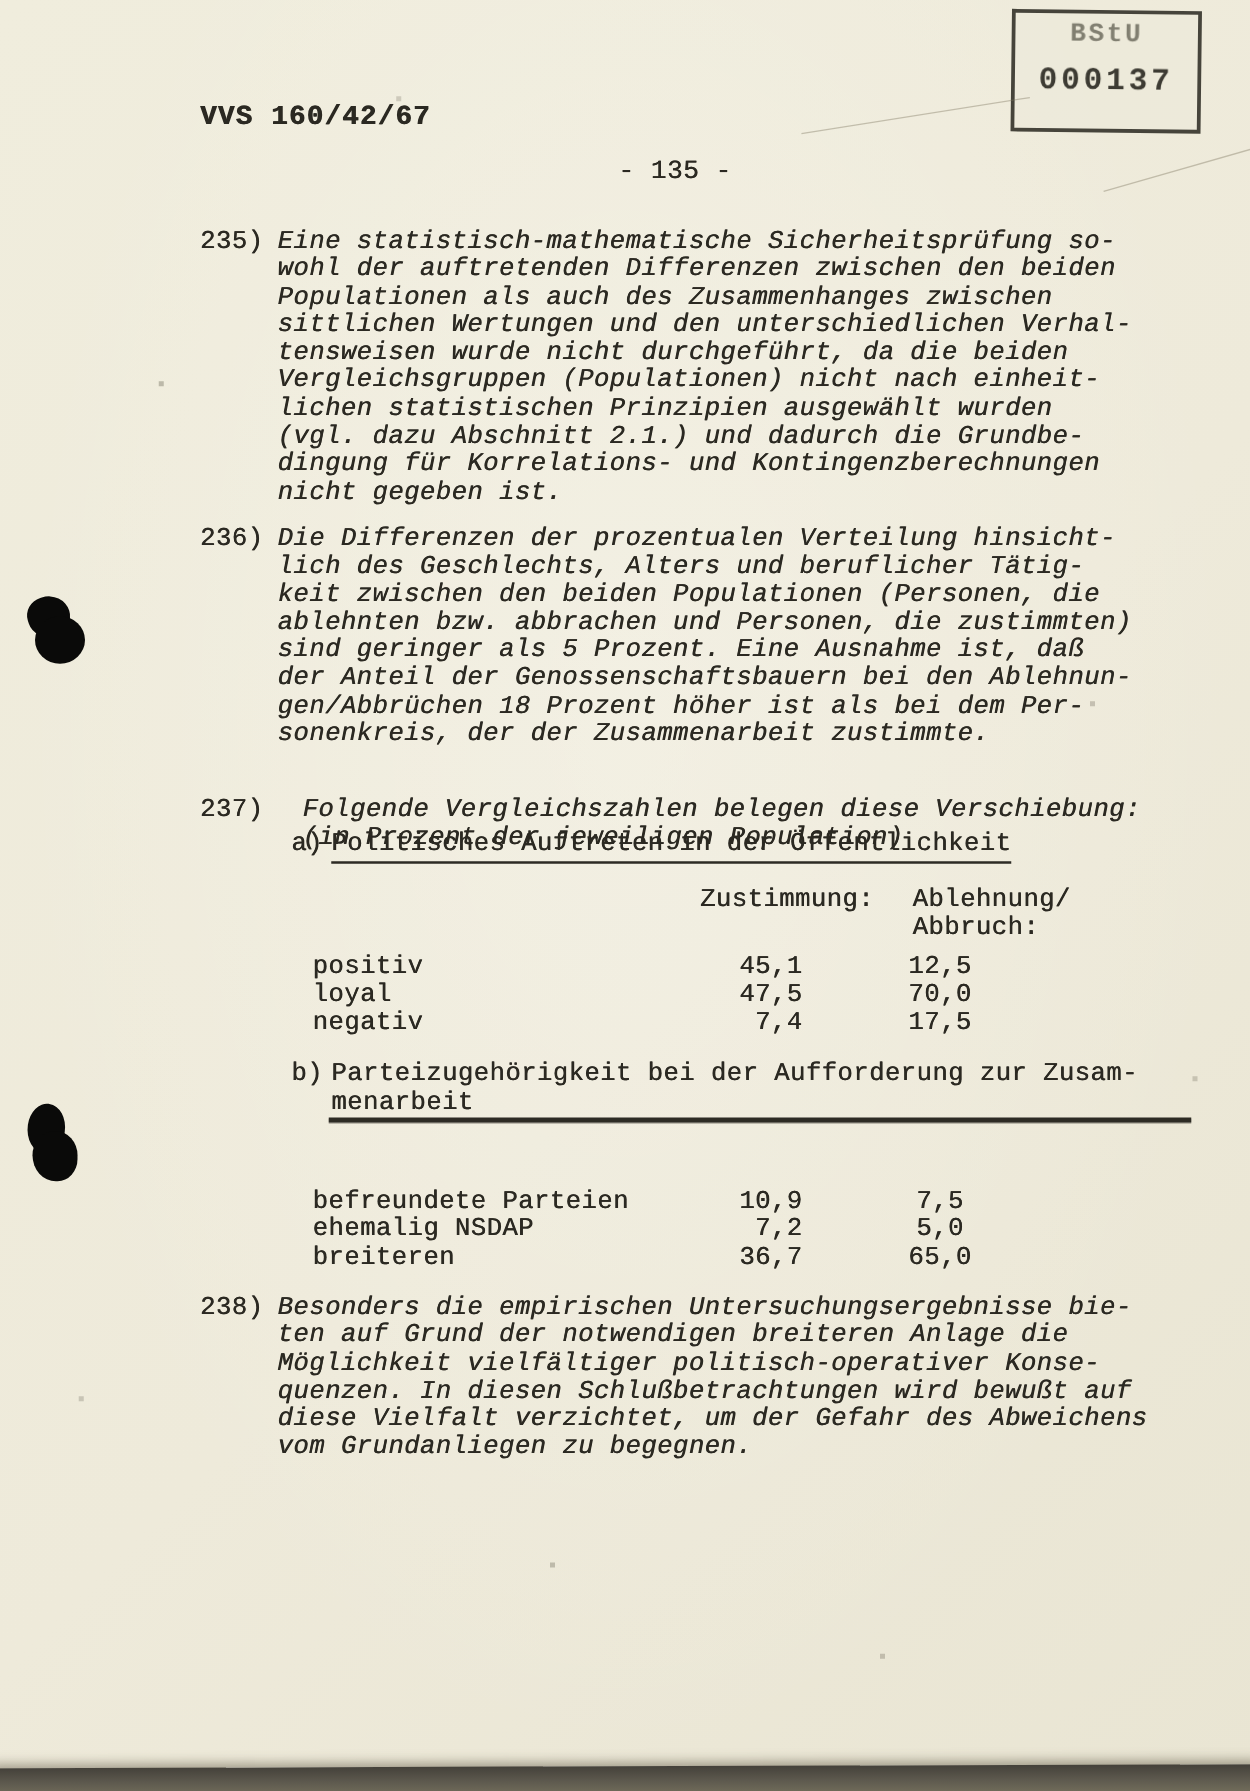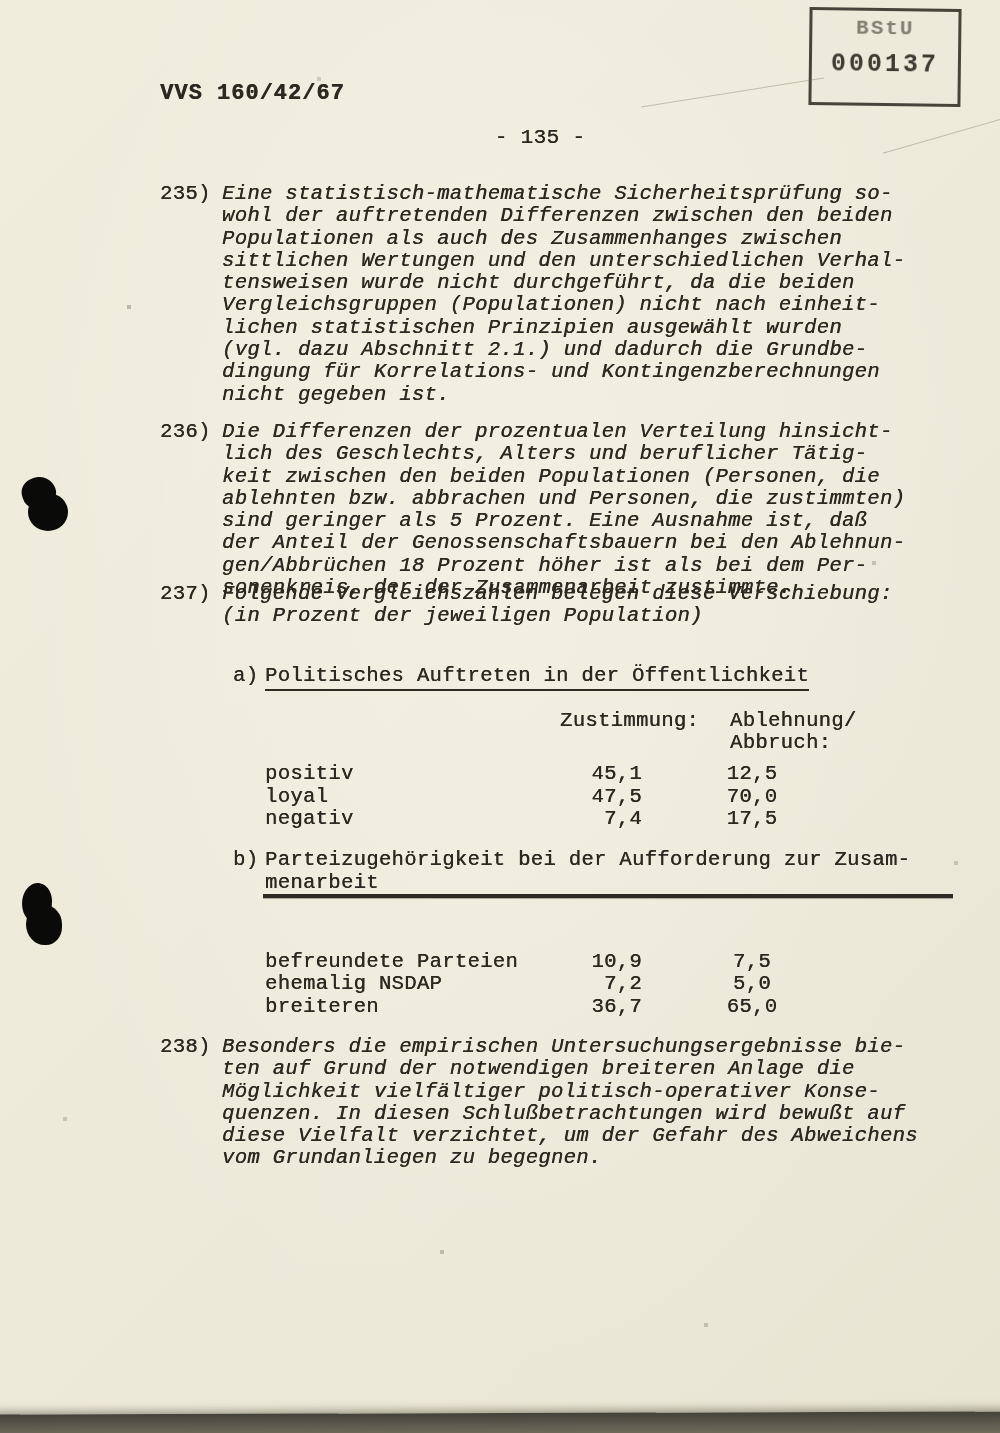--- a/index.html
+++ b/index.html
@@ -58,21 +58,21 @@
   .subheading2{white-space:pre-line;}
   .b-rule{
     position:absolute;left:263px;top:894px;width:690px;height:3.5px;
     background:#2d2b24;
     box-shadow:0 1px 0 rgba(45,43,36,0.35);
   }
   .t-header{position:absolute;left:160px;width:800px;}
   .th1{position:absolute;left:400px;top:0;}
   .th2{position:absolute;left:570px;top:0;white-space:pre-line;}
   .trow{position:absolute;left:160px;width:800px;height:22.3px;}
-  .tlabel{position:absolute;left:105px;}
+  .tlabel{position:absolute;left:90px;}
   .tv1{position:absolute;left:382px;width:100px;text-align:right;}
   .tv2{position:absolute;left:542px;width:100px;text-align:center;}
   .blot{position:absolute;}
   .blot span{position:absolute;background:#0a0a09;display:block;}
   .blot1-a{left:0;top:0;width:34px;height:32px;border-radius:46% 54% 50% 50%;transform:rotate(-18deg);}
   .blot1-b{left:6px;top:16px;width:40px;height:38px;border-radius:50%;}
   .blot2-a{left:0;top:0;width:30px;height:40px;border-radius:48% 52% 46% 54%;transform:rotate(8deg);}
   .blot2-b{left:4px;top:22px;width:36px;height:40px;border-radius:50% 50% 46% 54%;}
   .specks{
     position:absolute;left:0;top:0;width:2px;height:2px;background:transparent;
@@ -126,21 +126,21 @@
     <div class="ptext">Die Differenzen der prozentualen Verteilung hinsicht-
 lich des Geschlechts, Alters und beruflicher Tätig-
 keit zwischen den beiden Populationen (Personen, die
 ablehnten bzw. abbrachen und Personen, die zustimmten)
 sind geringer als 5 Prozent. Eine Ausnahme ist, daß
 der Anteil der Genossenschaftsbauern bei den Ablehnun-
 gen/Abbrüchen 18 Prozent höher ist als bei dem Per-
 sonenkreis, der der Zusammenarbeit zustimmte.</div>
   </div>
 
-  <div class="para tw" style="top:583px;">
+  <div class="para tw" style="top:638px;gap:20px;">
     <div class="pnum">237)</div>
     <div class="ptext">Folgende Vergleichszahlen belegen diese Verschiebung:
 (in Prozent der jeweiligen Population)</div>
   </div>
 
   <div class="subsec tw" style="top:665px;">
     <span class="sublabel">a)</span>
     <span class="subheading">Politisches Auftreten in der Öffentlichkeit</span>
   </div>
 

